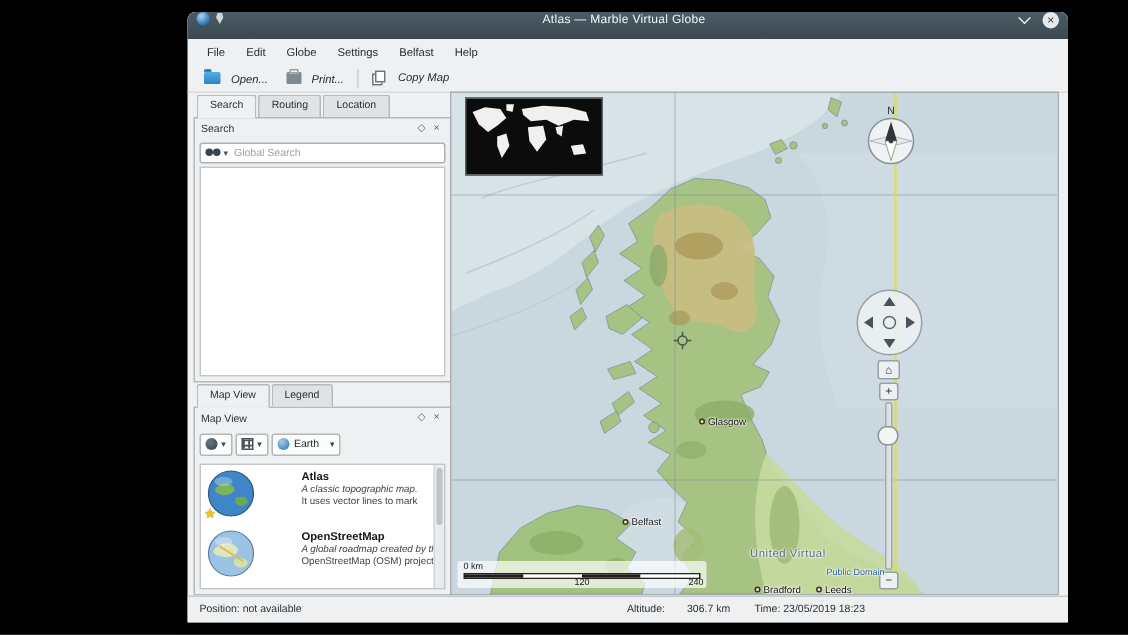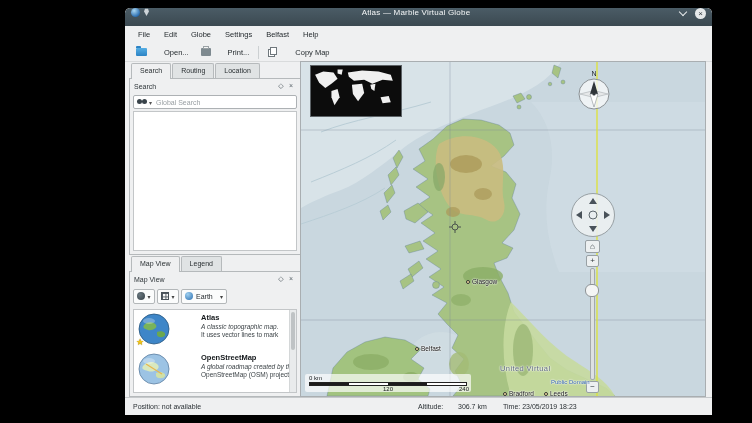--- a/index.html
+++ b/index.html
@@ -17,21 +17,21 @@
   .shade-btn::before{content:"";position:absolute;left:2px;top:1px;width:5px;height:5px;
             border-right:1.4px solid #e8ebec;border-bottom:1.4px solid #e8ebec;transform:rotate(45deg);}
   .close-btn{width:11px;height:11px;border-radius:50%;background:#e6e9ea;color:#333b40;font-size:8px;
             line-height:11px;text-align:center;flex:0 0 auto;}
   
   .menubar{position:absolute;left:0;top:18px;right:0;height:17px;display:flex;align-items:center;padding-left:6px;}
   .menu-item{padding:2px 7px;font-size:7.5px;color:#252b2f;}
   
   .toolbar{position:absolute;left:0;top:35px;right:0;height:19px;display:flex;align-items:center;
            padding-left:5px;border-bottom:1px solid #d9dbdc;box-sizing:border-box;}
-  .tool-btn{display:flex;align-items:center;gap:17px;padding:2px 6px;font-size:7.5px;color:#252b2f;border-radius:2px;}
+  .tool-btn{display:flex;align-items:flex-start;gap:7px;padding:2px 6px;font-size:7.5px;color:#252b2f;border-radius:2px;font-style:italic;}
   .tool-sep{width:1px;height:13px;background:#ccd0d2;margin:0 3px;}
   .folder-icon{width:11px;height:8px;background:linear-gradient(#55aee4,#2c83c4);border-radius:1px;position:relative;}
   .folder-icon::before{content:"";position:absolute;left:0;top:-2px;width:5px;height:2px;background:#2c83c4;border-radius:1px 1px 0 0;}
   .printer-icon{width:10px;height:8px;background:#7e8a90;border-radius:1px;position:relative;}
   .printer-icon::before{content:"";position:absolute;left:2px;top:-2px;width:6px;height:3px;background:#f5f5f5;border:1px solid #9aa2a6;box-sizing:border-box;}
   .copy-icon{width:10px;height:10px;position:relative;}
   .copy-icon::before{content:"";position:absolute;left:0;bottom:0;width:5px;height:6px;background:#fff;border:1px solid #6f777c;}
   .copy-icon::after{content:"";position:absolute;right:1px;top:0;width:5px;height:6px;background:#fff;border:1px solid #6f777c;}
   
   .main{position:absolute;left:0;top:54px;right:0;bottom:18px;}

